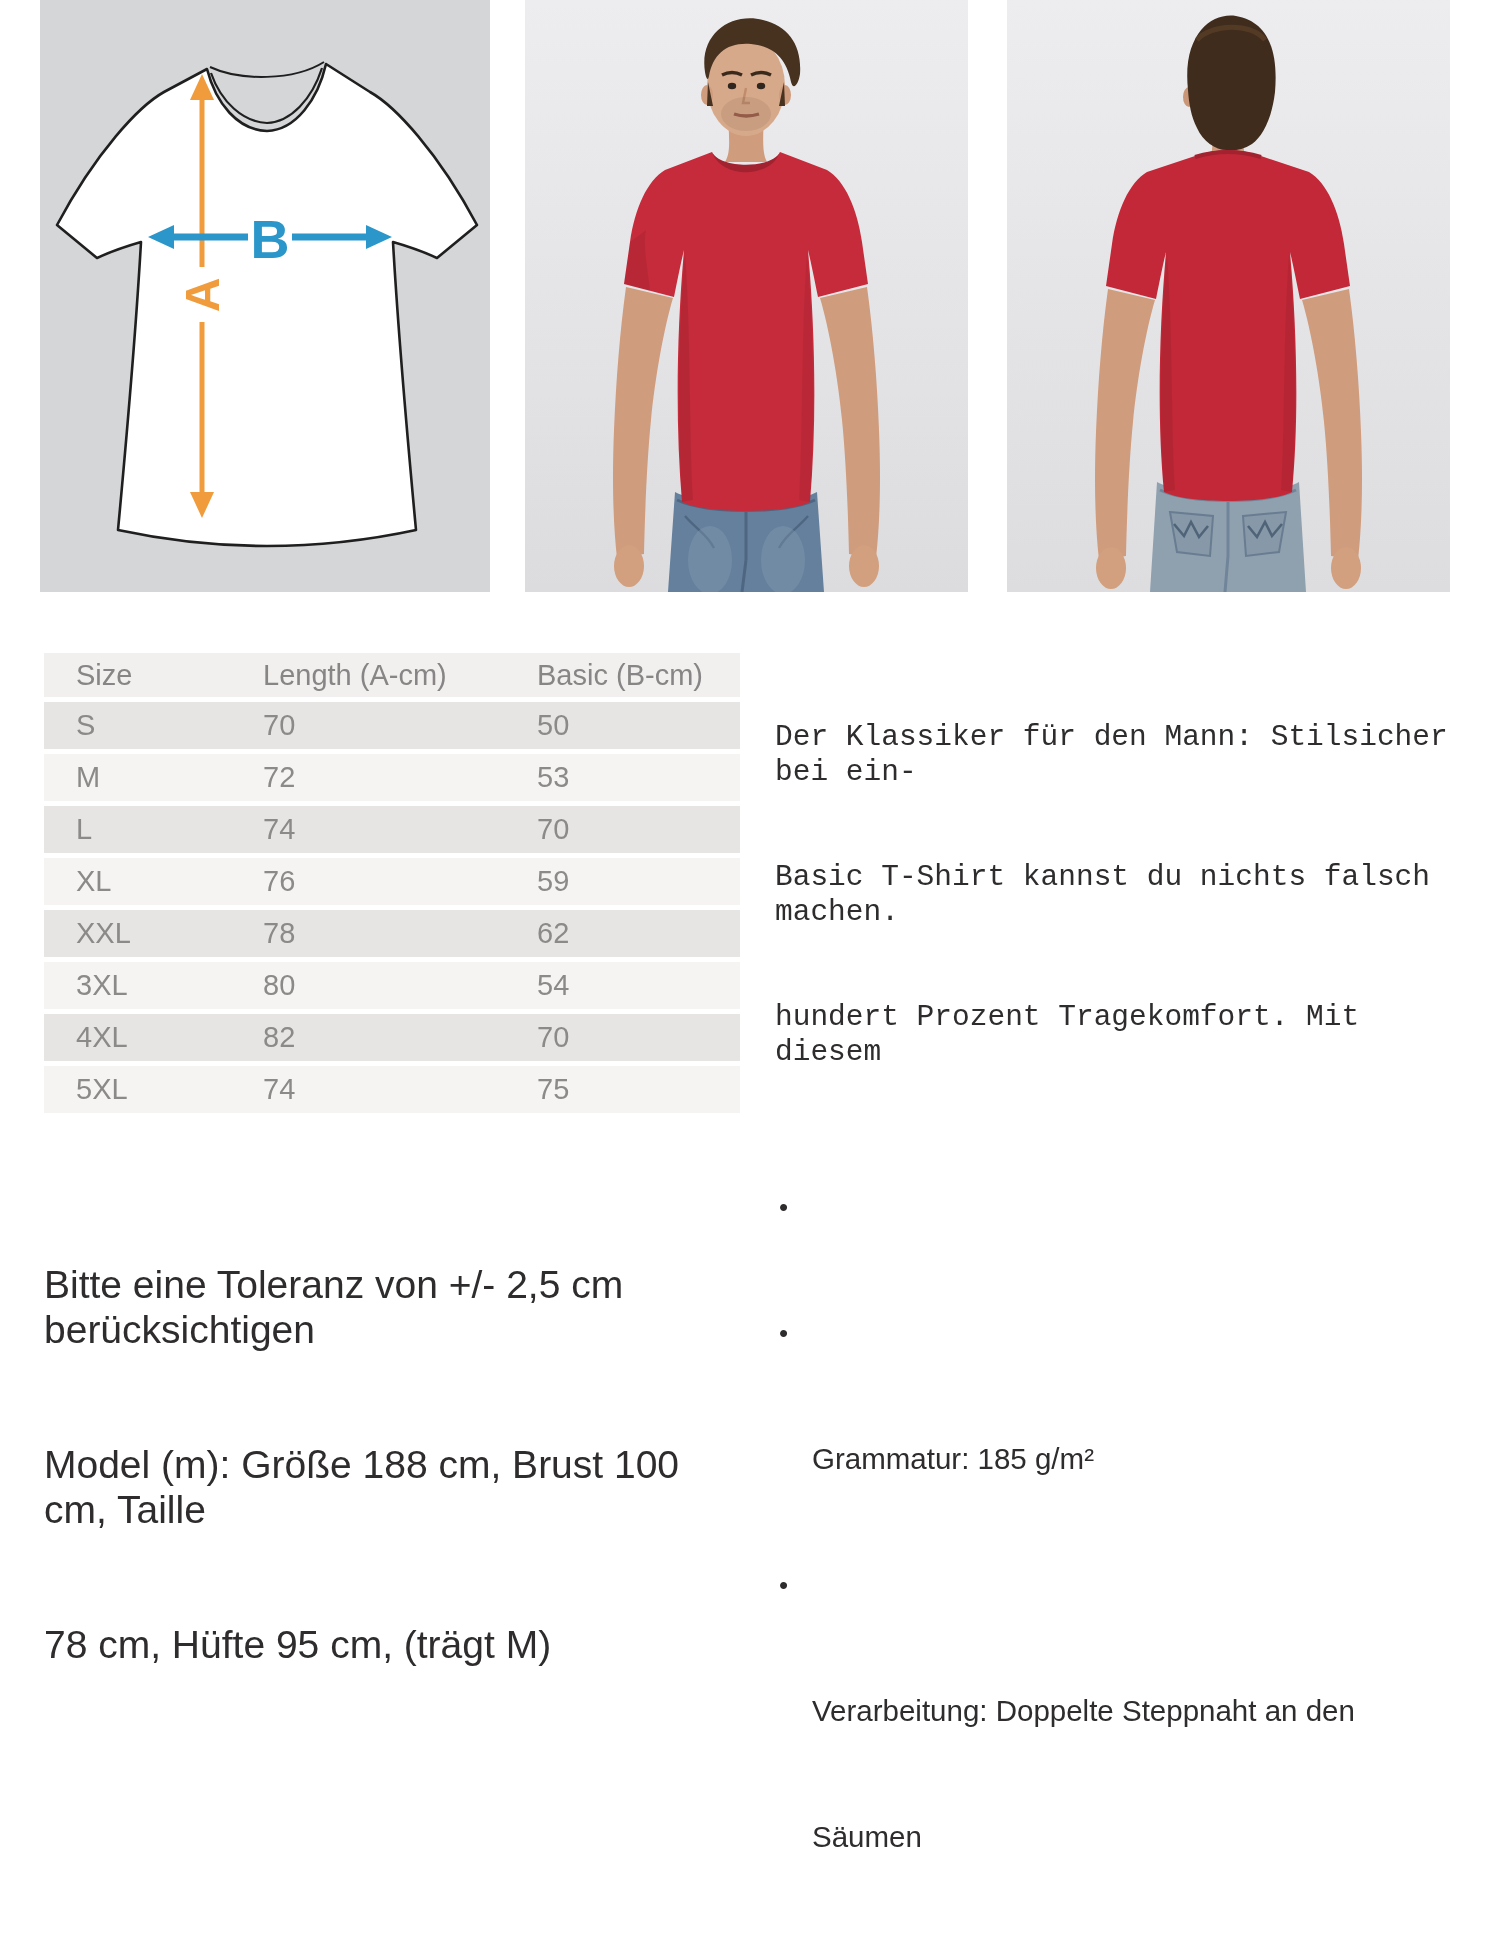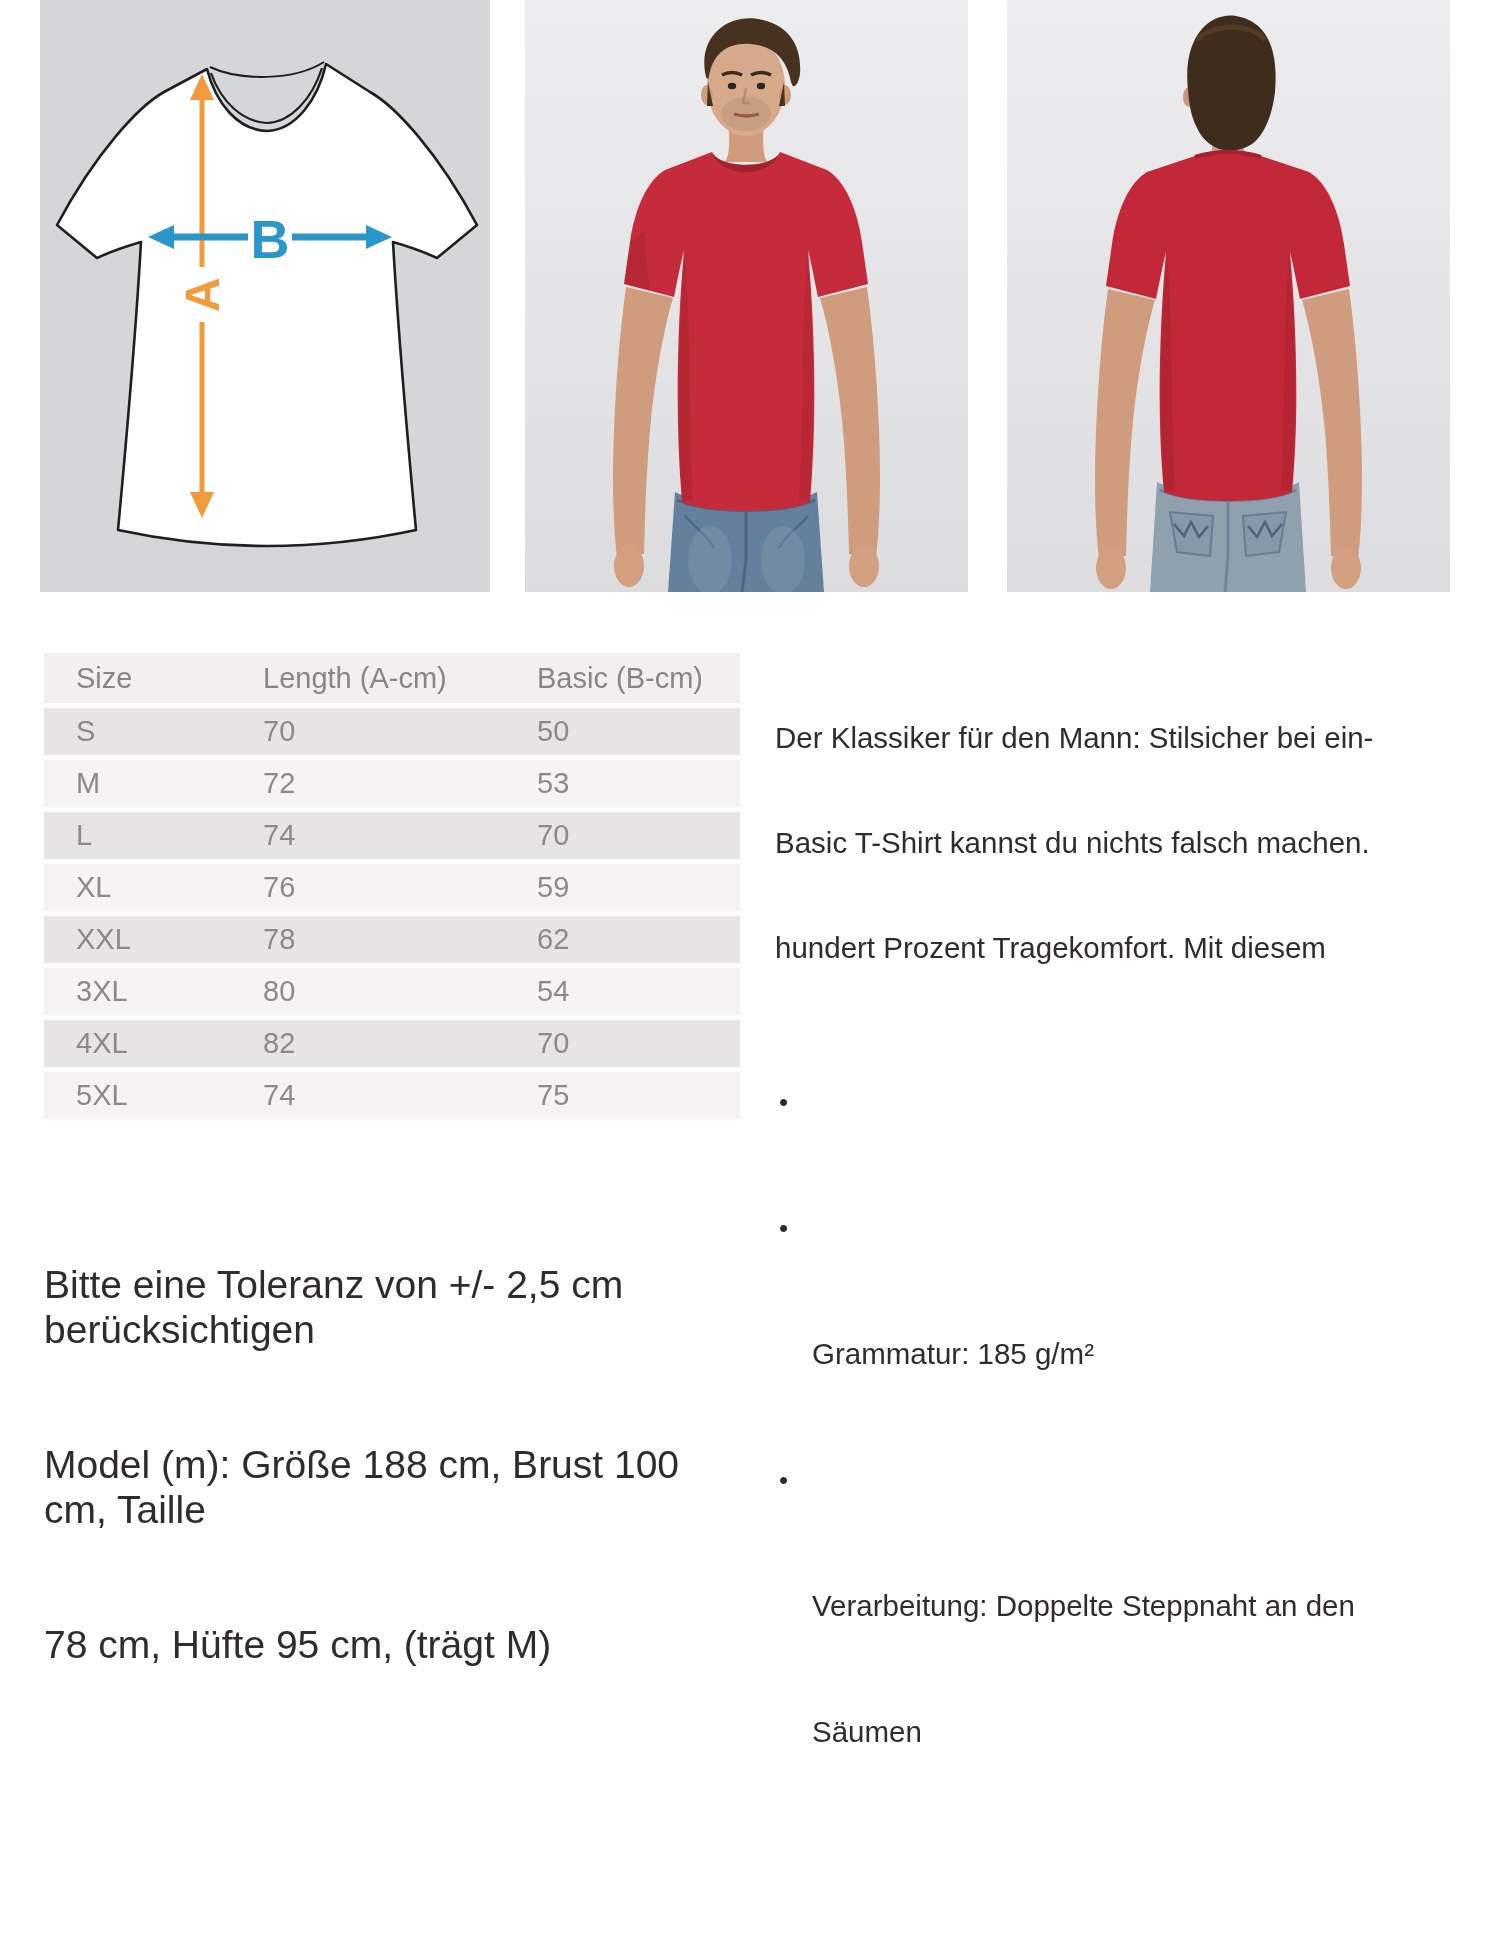--- a/index.html
+++ b/index.html
@@ -11,28 +11,28 @@
   .panel svg { display:block; }
   #panel-diagram { left:40px;  width:450px; background:#d5d6d8; }
   #panel-front   { left:525px; width:443px; }
   #panel-back    { left:1007px; width:443px; }
 
   
   .size-table { position:absolute; left:44px; top:653px; width:696px;
                 font-size:29px; color:#8c8a89; }
   .t-grid { display:grid; grid-template-columns:219px 274px 1fr; align-items:center; height:100%; }
   .t-grid .c1 { padding-left:32px; }
-  .t-head { height:50px; background:#f2f0ee; color:#878585; }
+  .t-head { height:44px; background:#f2f0ee; color:#878585; }
   .t-row  { height:47px; margin-top:5px; }
   .t-row:nth-child(even) { background:#e7e5e3; }
   .t-row:nth-child(odd)  { background:#f5f4f2; }
 
   
   .desc { position:absolute; left:775px; top:650px; width:706px; color:#2e2c2c; }
-  .desc-para { font-size:29.5px; line-height:35px; white-space:pre-wrap; }
+  .desc-para { font-size:29.5px; line-height:35px; white-space:pre-wrap;font-family:Liberation Mono, monospace; }
   .desc-bullets { margin-top:46px; font-size:29.5px; line-height:42px; }
   .bullet { position:relative; padding-left:37px; white-space:pre-wrap; }
   .b-dot { position:absolute; left:4px; top:0; font-size:26px; }
 
   
   .notes { position:absolute; left:44px; top:1172px; width:680px;
            font-size:39px; line-height:45px; color:#2e2c2c; white-space:pre-wrap; }
   .notes .bold { font-weight:normal; }
 </style>
 </head>

